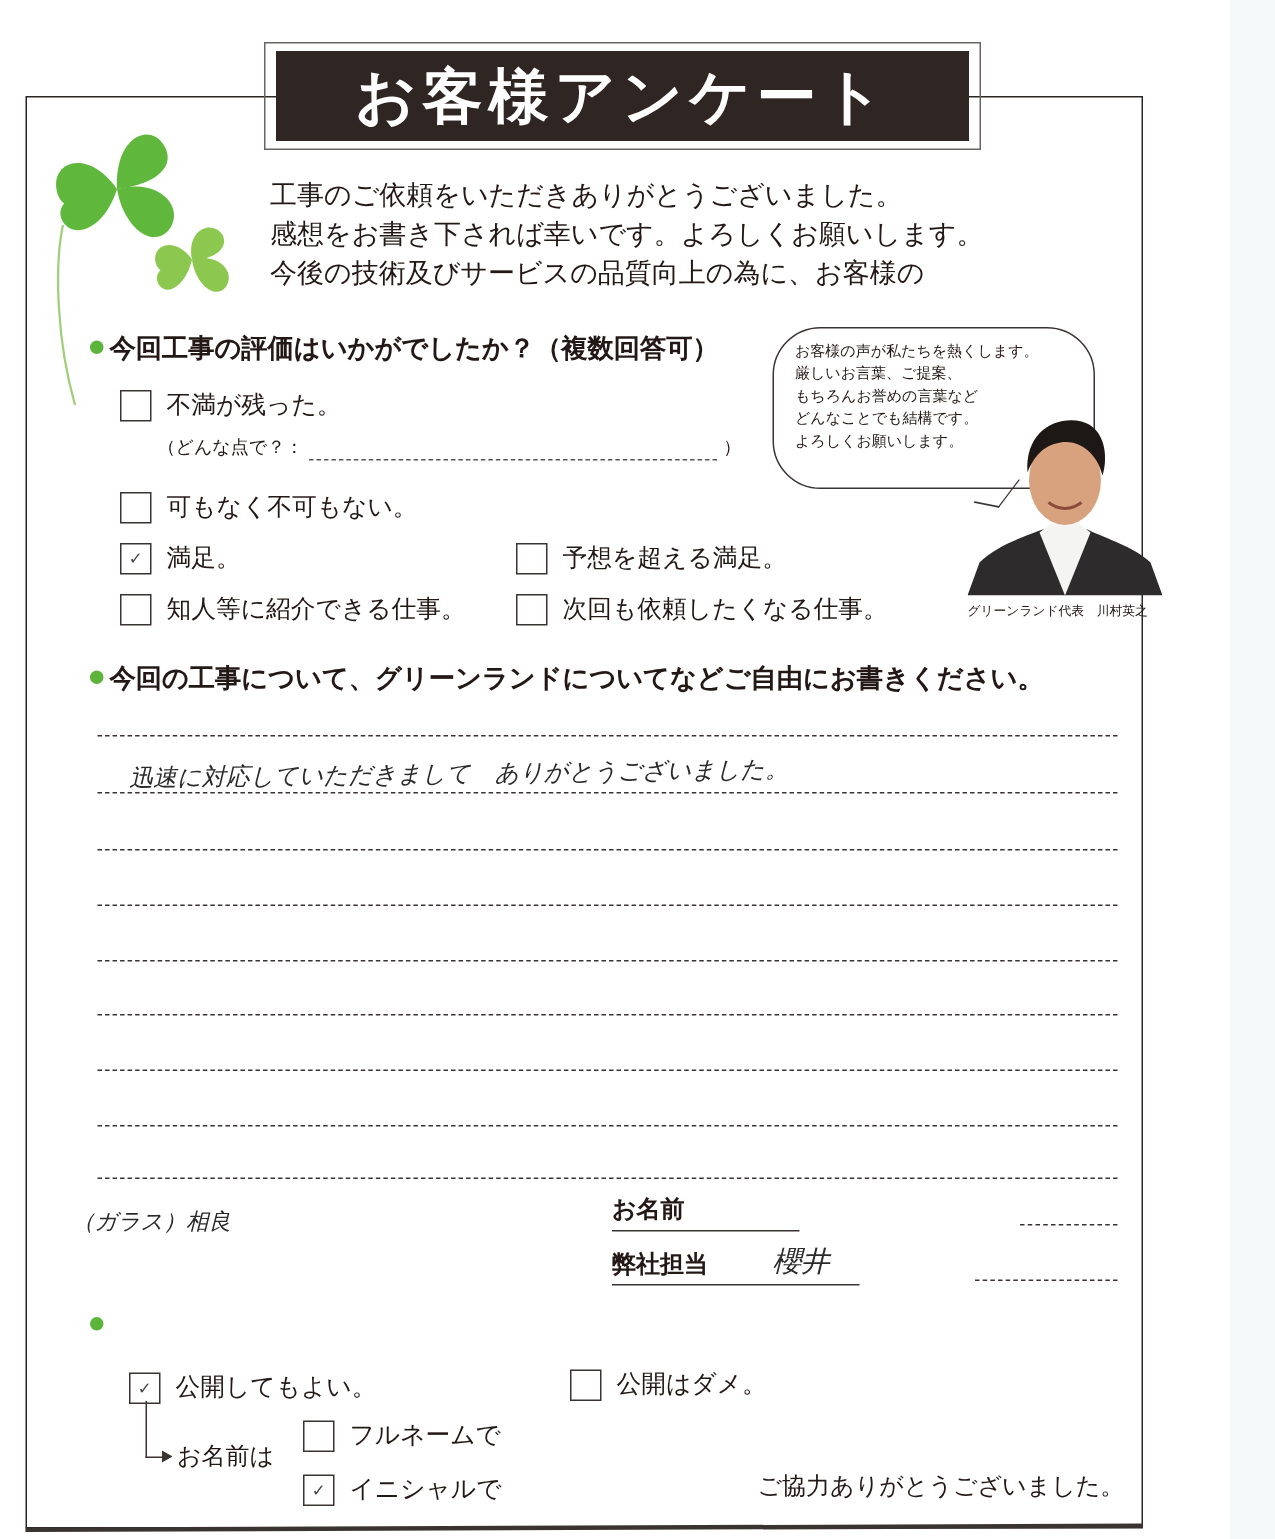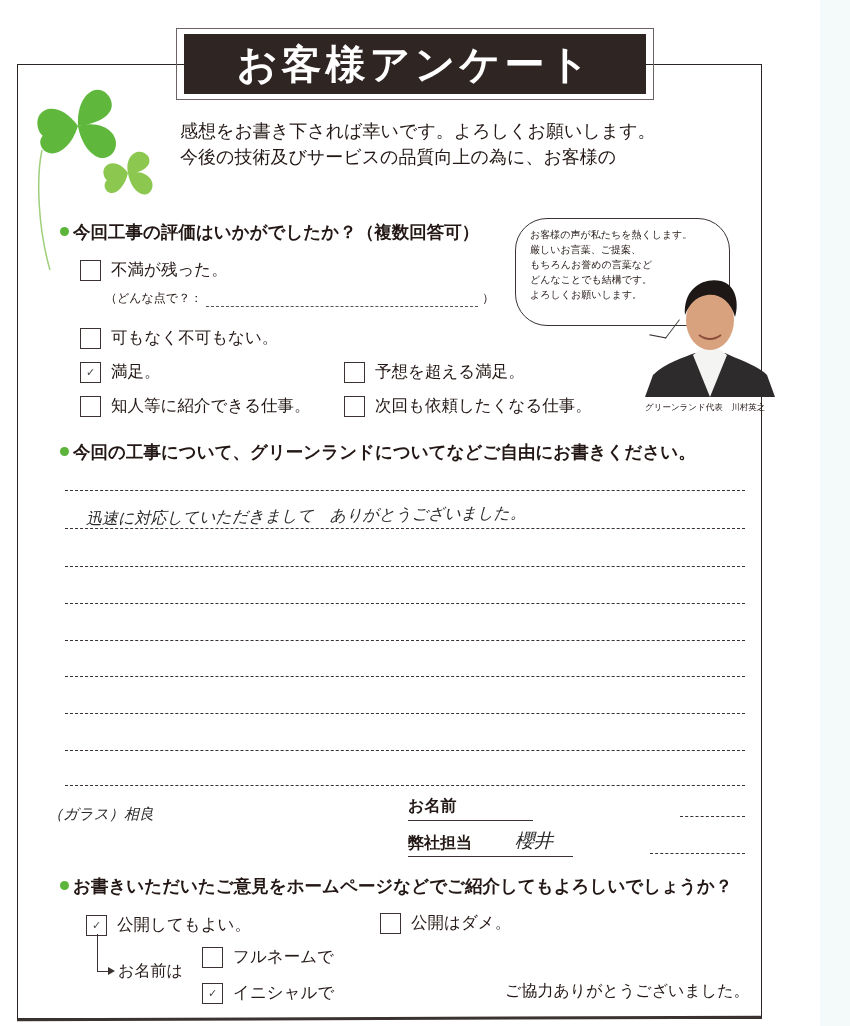--- a/index.html
+++ b/index.html
@@ -61,20 +61,21 @@
   <g fill="#8cc850">
     <path d="M100 95 C88 78 72 86 76 98 C80 108 92 104 100 95Z"></path>
     <path d="M100 95 C96 76 112 68 120 78 C126 88 112 96 100 95Z"></path>
     <path d="M100 95 C118 90 130 104 122 114 C114 122 102 110 100 95Z"></path>
     <path d="M100 95 C96 112 84 120 78 112 C72 102 86 96 100 95Z"></path>
   </g>
   <path d="M14 72 C8 100 10 150 22 192" stroke="#9fcf7a" stroke-width="1.5" fill="none"></path>
 </svg>
 
 <div class="intro">
+  <div>工事のご依頼をいただきありがとうございました。</div>
   <div>感想をお書き下されば幸いです。よろしくお願いします。</div>
   <div>今後の技術及びサービスの品質向上の為に、お客様の</div>
 </div>
 
 <div class="section-head" style="left:60px;top:220px">
   <span class="dot"></span><span>今回工事の評価はいかがでしたか？（複数回答可）</span>
 </div>
 
 <div class="opt" style="left:80px;top:259px">
   <span class="cb"></span>
@@ -143,21 +144,21 @@
 <div class="label-field" style="left:408px;top:796px">お名前</div>
 <div class="uline" style="left:408px;top:820px;width:125px"></div>
 <div class="uline" style="left:680px;top:816px;width:65px;border-top-style:dashed"></div>
 
 <div class="label-field" style="left:408px;top:833px">弊社担当</div>
 <div class="hand" style="left:515px;top:828px;font-size:19px">櫻井</div>
 <div class="uline" style="left:408px;top:856px;width:165px"></div>
 <div class="uline" style="left:650px;top:853px;width:95px;border-top-style:dashed"></div>
 
 <div class="section-head" style="left:60px;top:874px">
-  <span class="dot"></span><span>お書きいただいたご意見をホームページなどでご紹介してもよろしいでしょうか？</span>
+  <span class="dot"></span>
 </div>
 
 <div class="opt" style="left:86px;top:914px">
   <span class="cb">✓</span>
   <span>公開してもよい。</span>
 </div>
 <div class="opt" style="left:380px;top:912px">
   <span class="cb"></span>
   <span>公開はダメ。</span>
 </div>

